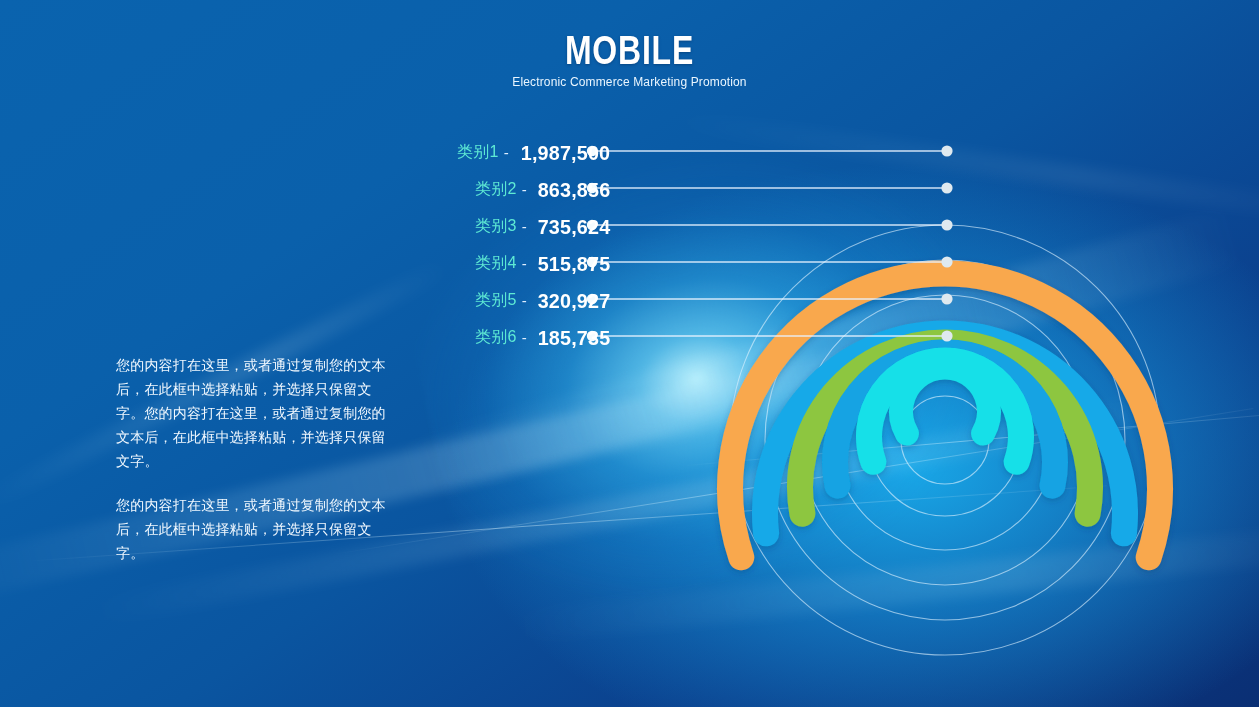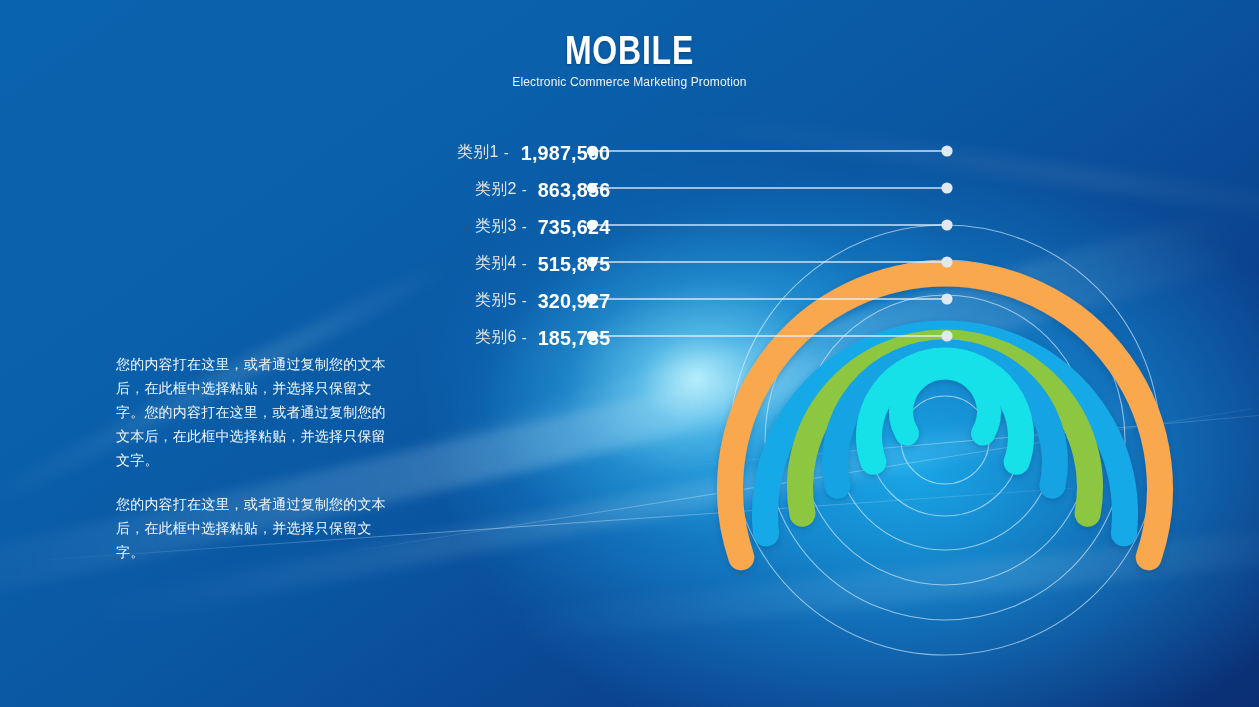--- a/index.html
+++ b/index.html
@@ -108,21 +108,21 @@
     z-index: 7;
   }
   .legend-row {
     height: 37px;
     display: flex;
     align-items: center;
     justify-content: flex-end;
     white-space: nowrap;
   }
   .legend-cat {
-    color: #e5e5e5;
+    color: #5eead4;
     font-size: 16px;
     font-weight: 400;
     letter-spacing: 0.3px;
   }
   .legend-dash {
     color: #dfeeff;
     font-size: 15px;
     padding: 0 6px 0 5px;
   }
   .legend-val {
@@ -141,21 +141,20 @@
     top: 353px;
     width: 282px;
     z-index: 7;
   }
   .copy p {
     margin: 0;
     color: #f2f9ff;
     font-size: 14px;
     line-height: 24px;
     letter-spacing: 0.2px;
-    font-family: Liberation Mono, monospace;
   }
   .copy p + p { margin-top: 20px; }
 </style>
 </head>
 <body>
 
 <div class="slide">
 
   <div class="bg-base"></div>
   <div class="bg-glow"></div>

